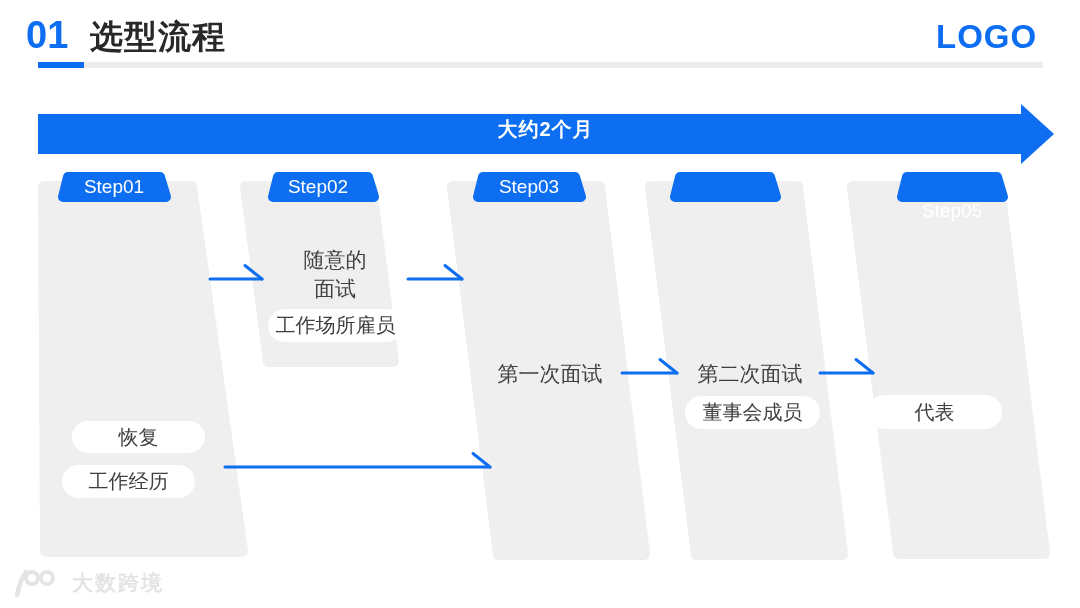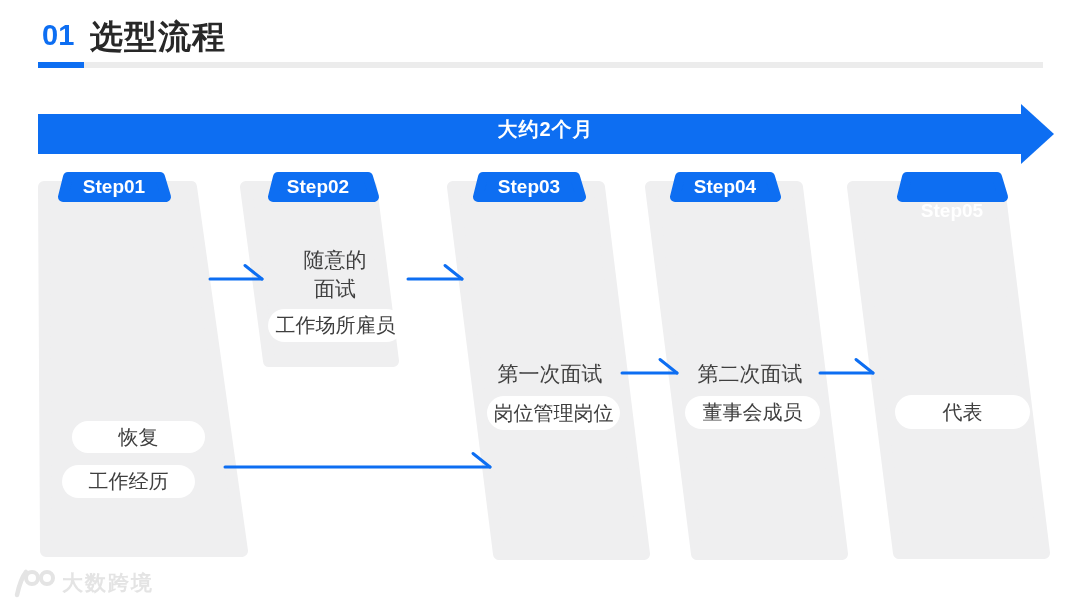--- a/index.html
+++ b/index.html
@@ -1,21 +1,21 @@
 <!DOCTYPE html>
 <html style="--primary: #0D6EF2; --column_bg: #EFEFF0; --pill_bg: #FFFFFF; --text_title: #282828; --text_dark: #3F3F3F; --underline_gray: #ECECEC; --watermark: #E4E4E4;"><head>
 <meta charset="utf-8">
 <style>
   html,body{margin:0;padding:0;background:#ffffff;}
   body{width:1080px;height:608px;overflow:hidden;
        font-family:"Liberation Sans","DejaVu Sans",sans-serif;}
   .slide{position:relative;width:1080px;height:608px;background:#fff;}
 
   
-  .hdr-num{position:absolute;left:42px;top:16px;font-size:29px;font-weight:700;
+  .hdr-num{position:absolute;left:26px;top:16px;font-size:38px;font-weight:700;
            color:var(--primary);line-height:38px;}
   .hdr-title{position:absolute;left:90px;top:19px;font-size:33px;font-weight:700;
              color:var(--text_title);line-height:36px;letter-spacing:1px;}
   .hdr-logo{position:absolute;left:936px;top:19px;font-size:33px;font-weight:600;
             color:var(--primary);line-height:36px;letter-spacing:1px;}
   .rule-accent{position:absolute;left:38px;top:62px;width:46px;height:6px;
                background:var(--primary);}
   .rule-gray{position:absolute;left:84px;top:62px;width:959px;height:6px;
              background:var(--underline_gray);}
 
@@ -29,43 +29,44 @@
   .arrow path{stroke:var(--primary);stroke-width:3;fill:none;stroke-linecap:round;}
 
   
   .banner-label{position:absolute;left:38px;top:114px;width:1015px;height:31px;
                 display:flex;align-items:center;justify-content:center;
                 color:#fff;font-size:20px;font-weight:600;letter-spacing:1px;}
 
   
   .tab-label{position:absolute;top:172px;width:120px;height:30px;
              display:flex;align-items:center;justify-content:center;
-             color:#fff;font-size:19px;font-weight:700;}
+             color:#fff;font-size:19px;font-weight:400;}
 
   
   .ctitle{position:absolute;text-align:center;color:var(--text_dark);
           font-size:21px;line-height:29px;font-weight:400;}
 
   
   .pill{position:absolute;background:var(--pill_bg);border-radius:17px;
         display:flex;align-items:center;justify-content:center;
         color:var(--text_dark);font-size:20px;}
 
   
   .watermark{position:absolute;left:10px;top:568px;display:flex;align-items:center;
-             gap:6px;color:var(--watermark);}
+             gap:16px;color:var(--watermark);}
   .watermark-text{font-size:21px;font-weight:700;letter-spacing:2px;}
 </style>
 </head>
 <body>
 
 <div class="slide">
 
   <div class="hdr-num">01</div>
   <div class="hdr-title">选型流程</div>
+  <div class="hdr-logo">LOGO</div>
   <div class="rule-accent"></div>
   <div class="rule-gray"></div>
 
   <svg class="bg" width="1080" height="608" viewBox="0 0 1080 608">
 
     <rect x="38" y="114" width="983" height="40" class="fill-primary"></rect>
     <polygon points="1021,104 1054,134 1021,164" class="fill-primary"></polygon>
 
     <path class="col-shape" d="M44,187 L191,187 L242,551 L46,551 Z"></path>
     <path class="col-shape" d="M246,187 L371,187 L393,361 L269,361 Z"></path>
@@ -99,43 +100,41 @@
       <path d="M225,467 H490"></path>
         <path d="M473,453.5 L490,467"></path>
     </g>
   </svg>
 
   <div class="banner-label">大约2个月</div>
 
   <div class="tab-label" style="left:54px;">Step01</div>
   <div class="tab-label" style="left:258px;">Step02</div>
   <div class="tab-label" style="left:469px;">Step03</div>
-  <div class="tab-label" style="left:665px;">Step04</div>
   <div class="tab-label" style="left:892px;margin-top:24px;">Step05</div>
 
   <div class="pill" style="left:72px;top:421px;width:133px;height:32px;">恢复</div>
   <div class="pill" style="left:62px;top:465px;width:133px;height:33px;">工作经历</div>
 
   <div class="ctitle" style="left:265px;top:245px;width:140px;">
     <div>随意的</div>
     <div>面试</div>
   </div>
   <div class="pill" style="left:268px;top:309px;width:135px;height:33px;">工作场所雇员</div>
 
   <div class="ctitle" style="left:470px;top:359px;width:160px;">
     <div>第一次面试</div>
   </div>
-  <div class="pill" style="left:487px;top:396px;width:133px;height:34px;">岗位管理岗位</div>
 
   <div class="ctitle" style="left:670px;top:359px;width:160px;">
     <div>第二次面试</div>
   </div>
   <div class="pill" style="left:685px;top:396px;width:135px;height:33px;">董事会成员</div>
 
-  <div class="pill" style="left:895px;top:395px;width:135px;height:34px;">代表</div>
+  <div class="pill" style="left:867px;top:395px;width:135px;height:34px;">代表</div>
 
   <div class="watermark">
     <svg width="46" height="30" viewBox="0 0 46 30">
       <path d="M7,27 C9,18 12,9 16,4" fill="none" stroke="var(--watermark)" stroke-width="4.5" stroke-linecap="round"></path>
       <circle cx="22" cy="10" r="6" fill="none" stroke="var(--watermark)" stroke-width="4"></circle>
       <circle cx="37" cy="10" r="6" fill="none" stroke="var(--watermark)" stroke-width="4"></circle>
     </svg>
     <span class="watermark-text">大数跨境</span>
   </div>
 

